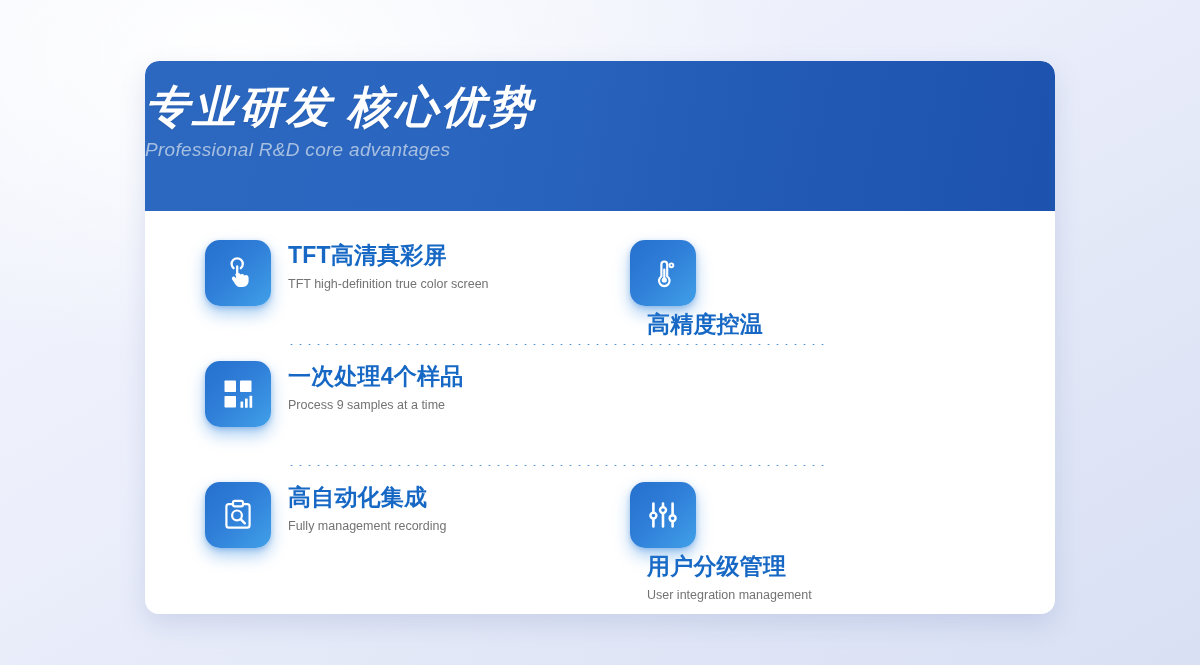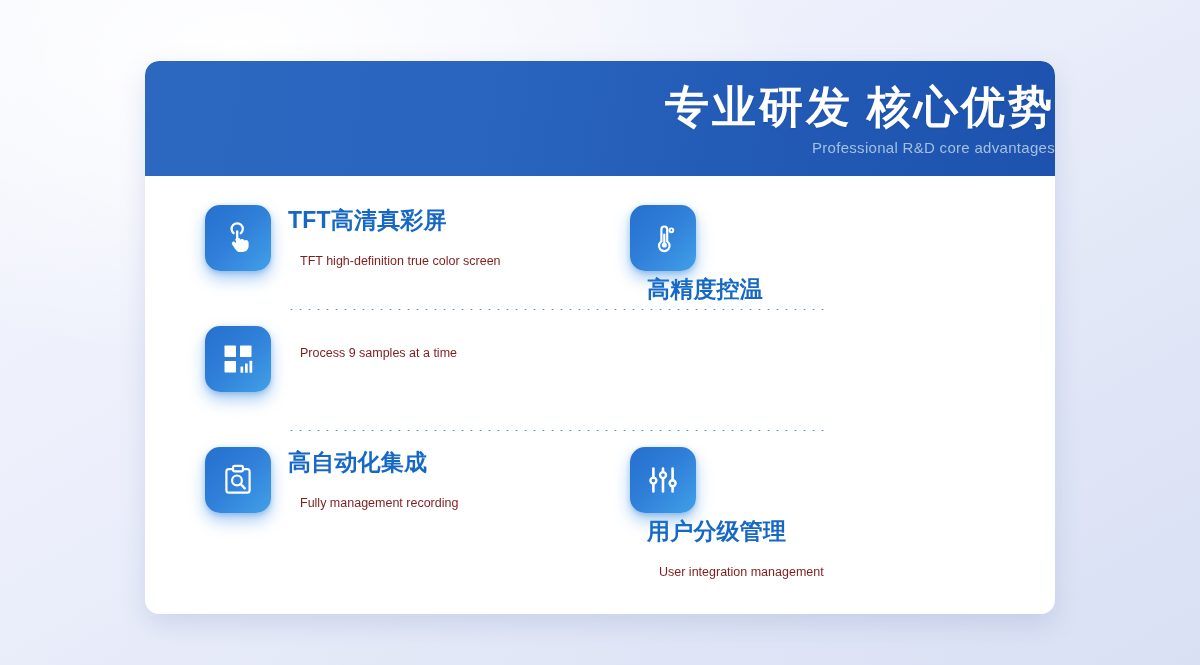--- a/index.html
+++ b/index.html
@@ -30,42 +30,43 @@
     width: 910px;
     height: 553px;
     background: #ffffff;
     border-radius: 14px;
     box-shadow: 0 10px 26px rgba(90, 110, 170, 0.18);
     overflow: hidden;
   }
 
   .card-header {
     position: relative;
-    height: 115px;
+    height: 150px;
     background: linear-gradient(100deg, #2c68bf 0%, #2a66c0 35%, #2159b4 72%, #1d53ae 100%);
     border-radius: 14px 14px 0 0;
-    text-align: right;
+    text-align: left;
+    font-style: italic;
   }
 
   .header-title {
     margin: 0;
     padding-top: 22px;
     font-family: "Liberation Serif", "DejaVu Serif", serif;
     font-size: 44px;
     font-weight: 700;
     line-height: 1.12;
     color: #ffffff;
     letter-spacing: 3px;
     text-shadow: 0 1px 2px rgba(0,0,0,0.10);
   }
 
   .header-subtitle {
     margin: 0;
     padding-top: 7px;
-    font-size: 15px;
+    font-size: 19px;
     font-weight: 400;
     color: #a7bfe0;
     letter-spacing: 0.3px;
   }
 
   
   .card-body {
     padding: 26px 60px 0 60px;
   }
 
@@ -115,25 +116,25 @@
     margin: 0;
     font-size: 23px;
     font-weight: 700;
     color: #1668c4;
     line-height: 1.25;
     letter-spacing: 0.2px;
     white-space: nowrap;
   }
 
   .feature-sub {
-    margin: 12px;
+    margin: 0;
     padding-top: 7px;
     font-size: 12.5px;
     font-weight: 400;
-    color: #7f1d1d;
+    color: #737373;
     line-height: 1.2;
     white-space: nowrap;
   }
 
   
   .divider {
     height: 1px;
     margin: 13px 168px 13px 82px;
     background-image: radial-gradient(circle, #4a90d9 0.8px, rgba(0,0,0,0) 1.1px);
     background-size: 9px 3px;
@@ -202,20 +203,21 @@
                 <rect x="3.5" y="3.5" width="11.5" height="11.5" rx="0.8" fill="#fff"></rect>
                 <rect x="19" y="3.5" width="11.5" height="11.5" rx="0.8" fill="#fff"></rect>
                 <rect x="3.5" y="19" width="11.5" height="11.5" rx="0.8" fill="#fff"></rect>
                 <rect x="19.5" y="24.5" width="2.7" height="6.2" rx="0.5" fill="#fff"></rect>
                 <rect x="24" y="21.5" width="2.7" height="9.2" rx="0.5" fill="#fff"></rect>
                 <rect x="28.5" y="18.8" width="2.7" height="11.9" rx="0.5" fill="#fff"></rect>
               </svg>
             </span>
           </div>
           <div class="feature-text">
+            <p class="feature-title">一次处理4个样品</p>
             <p class="feature-sub">Process 9 samples at a time</p>
           </div>
         </div>
 
 
       </div>
 
       <div class="divider"></div>
 
       <div class="feature-row">

